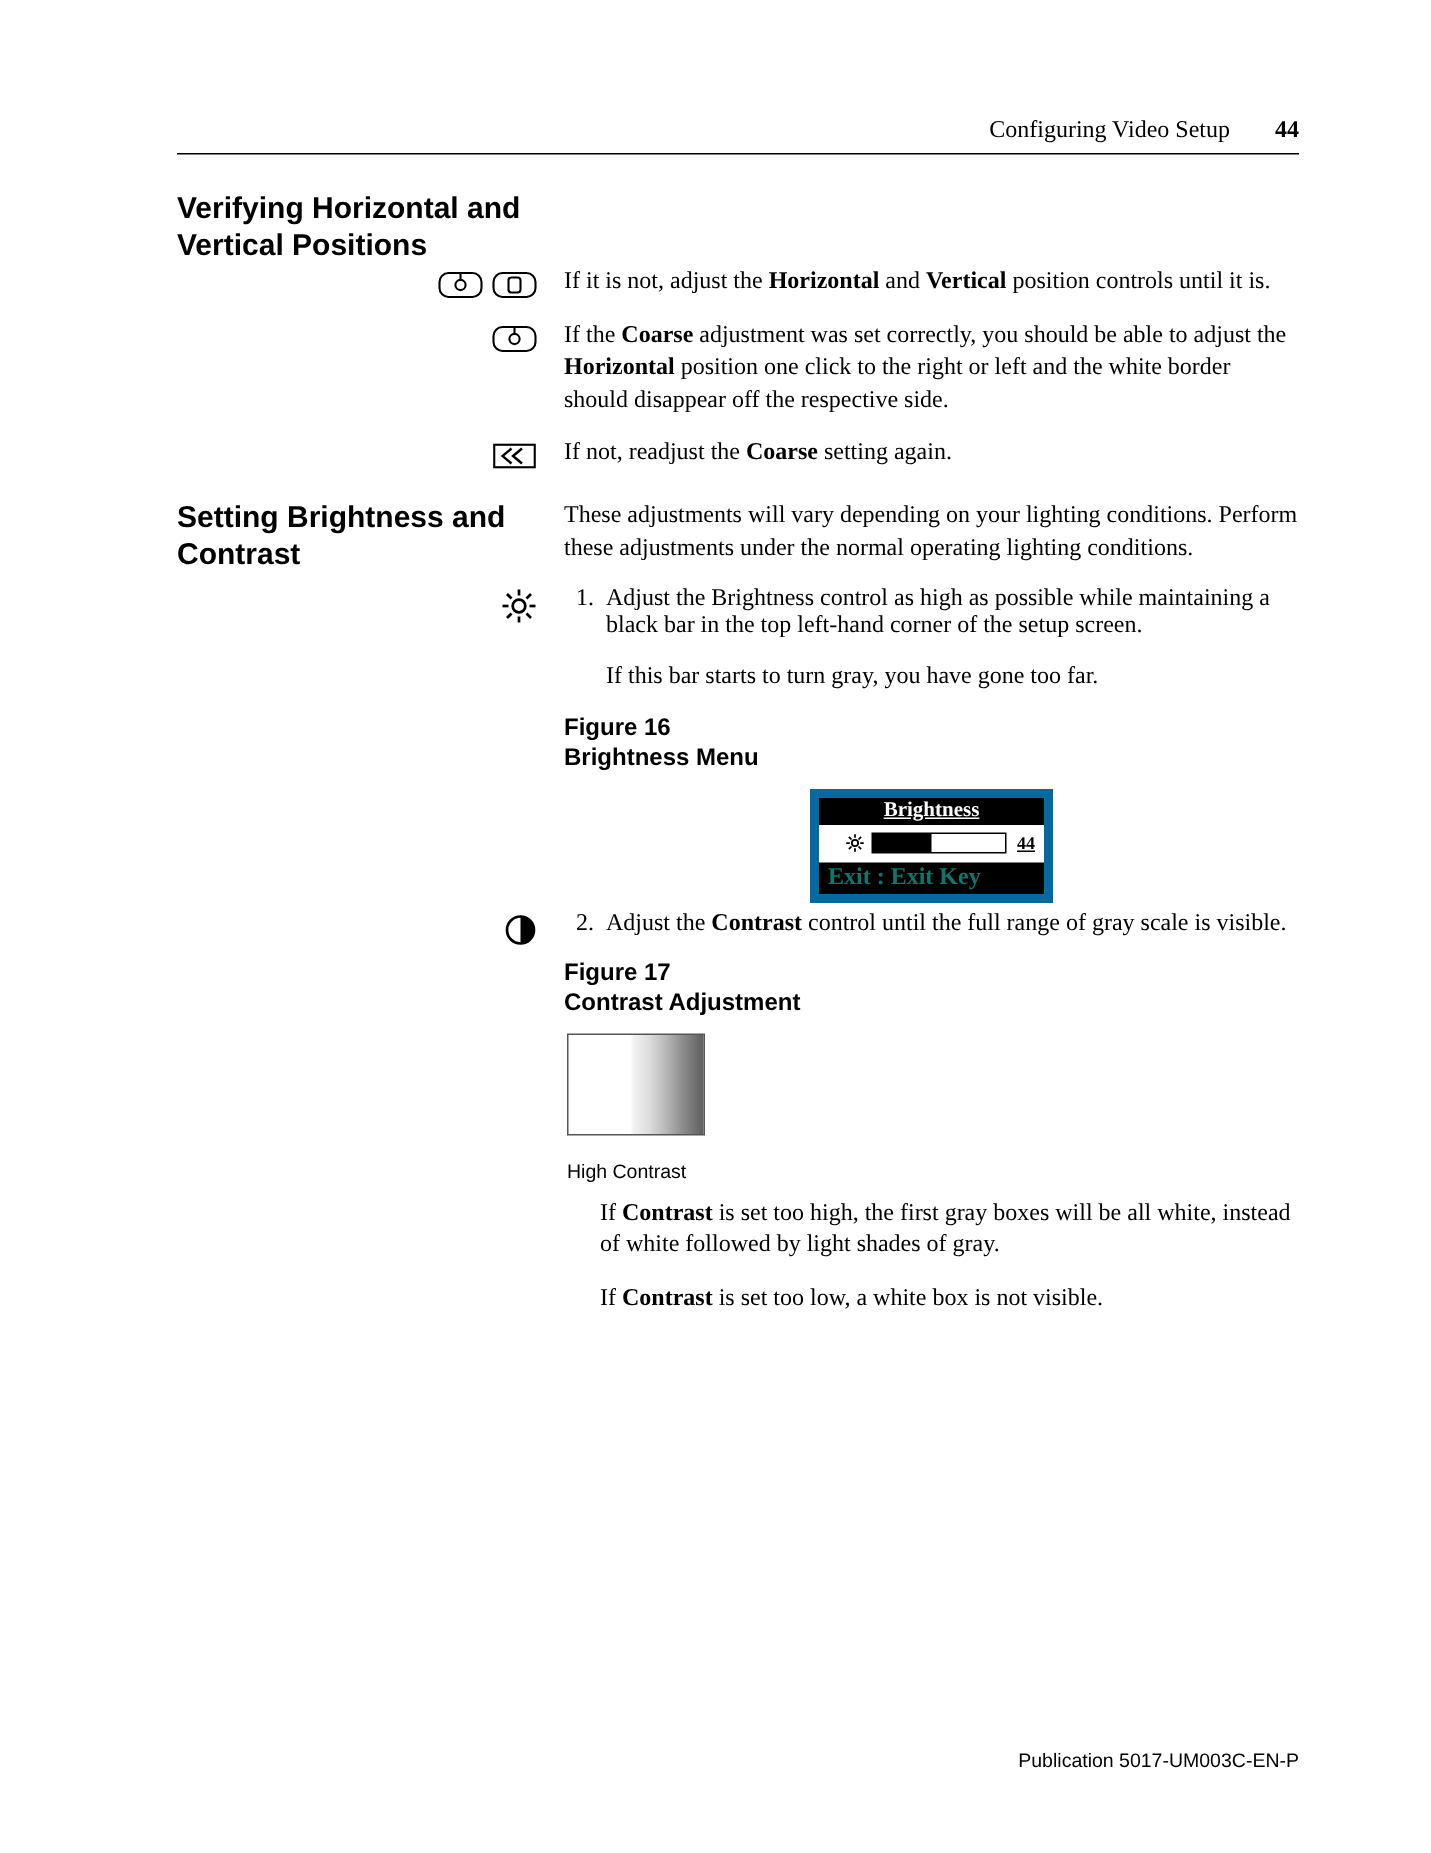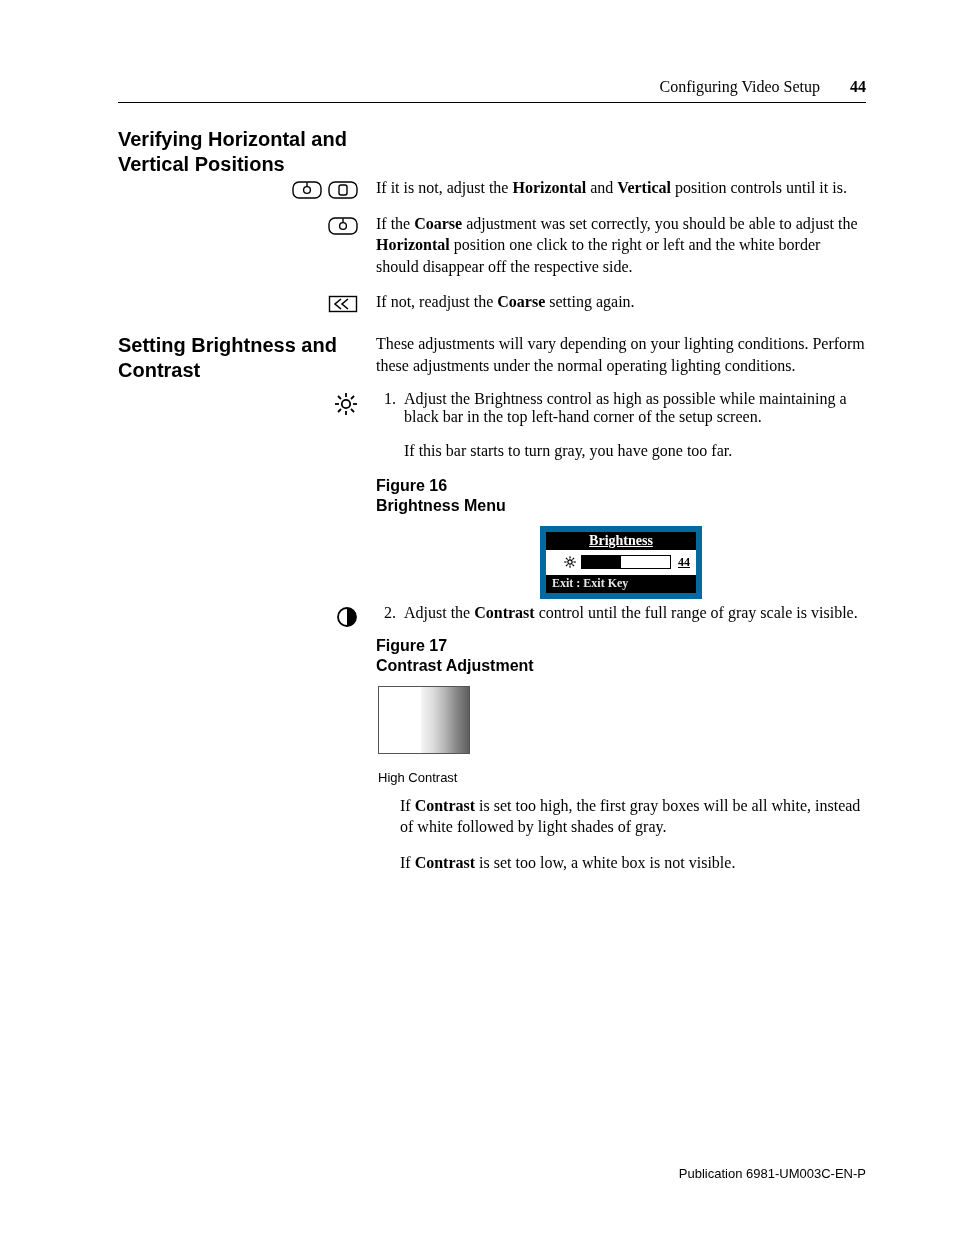--- a/index.html
+++ b/index.html
@@ -112,23 +112,23 @@
     position: relative;
     background: #fff;
   }
   .osd-fill {
     position: absolute; left: 0; top: 0; bottom: 0;
     width: 44%;
     background: #000;
   }
   .osd-val { font-size: 12px; font-weight: 700; margin-left: 3px; }
   .osd-foot {
-    color: #e5e5e5;
+    color: #0f766e;
     font-weight: 700;
-    font-size: 12px;
+    font-size: 16px;
     padding: 1px 6px 2px;
   }
 
   
   .grad-wrap { display: flex; gap: 56px; margin: 4px 0 10px 2px; }
   .grad-block { display: flex; flex-direction: column; align-items: flex-start; }
   .grad {
     width: 90px;
     height: 66px;
     border: 1px solid #555;
@@ -326,13 +326,13 @@
         <span>If </span><span class="b">Contrast</span><span> is set too high, the first gray boxes will be all white, instead of white followed by light shades of gray.</span>
       </p>
       <p style="margin-left:24px">
         <span>If </span><span class="b">Contrast</span><span> is set too low, a white box is not visible.</span>
       </p>
     </div>
   </div>
 
 </div>
 
-<div class="pubfoot">Publication 6981-UM003C-EN-P</div>
+<div class="pubfoot">Publication 5017-UM003C-EN-P</div>
 
 </body></html>

